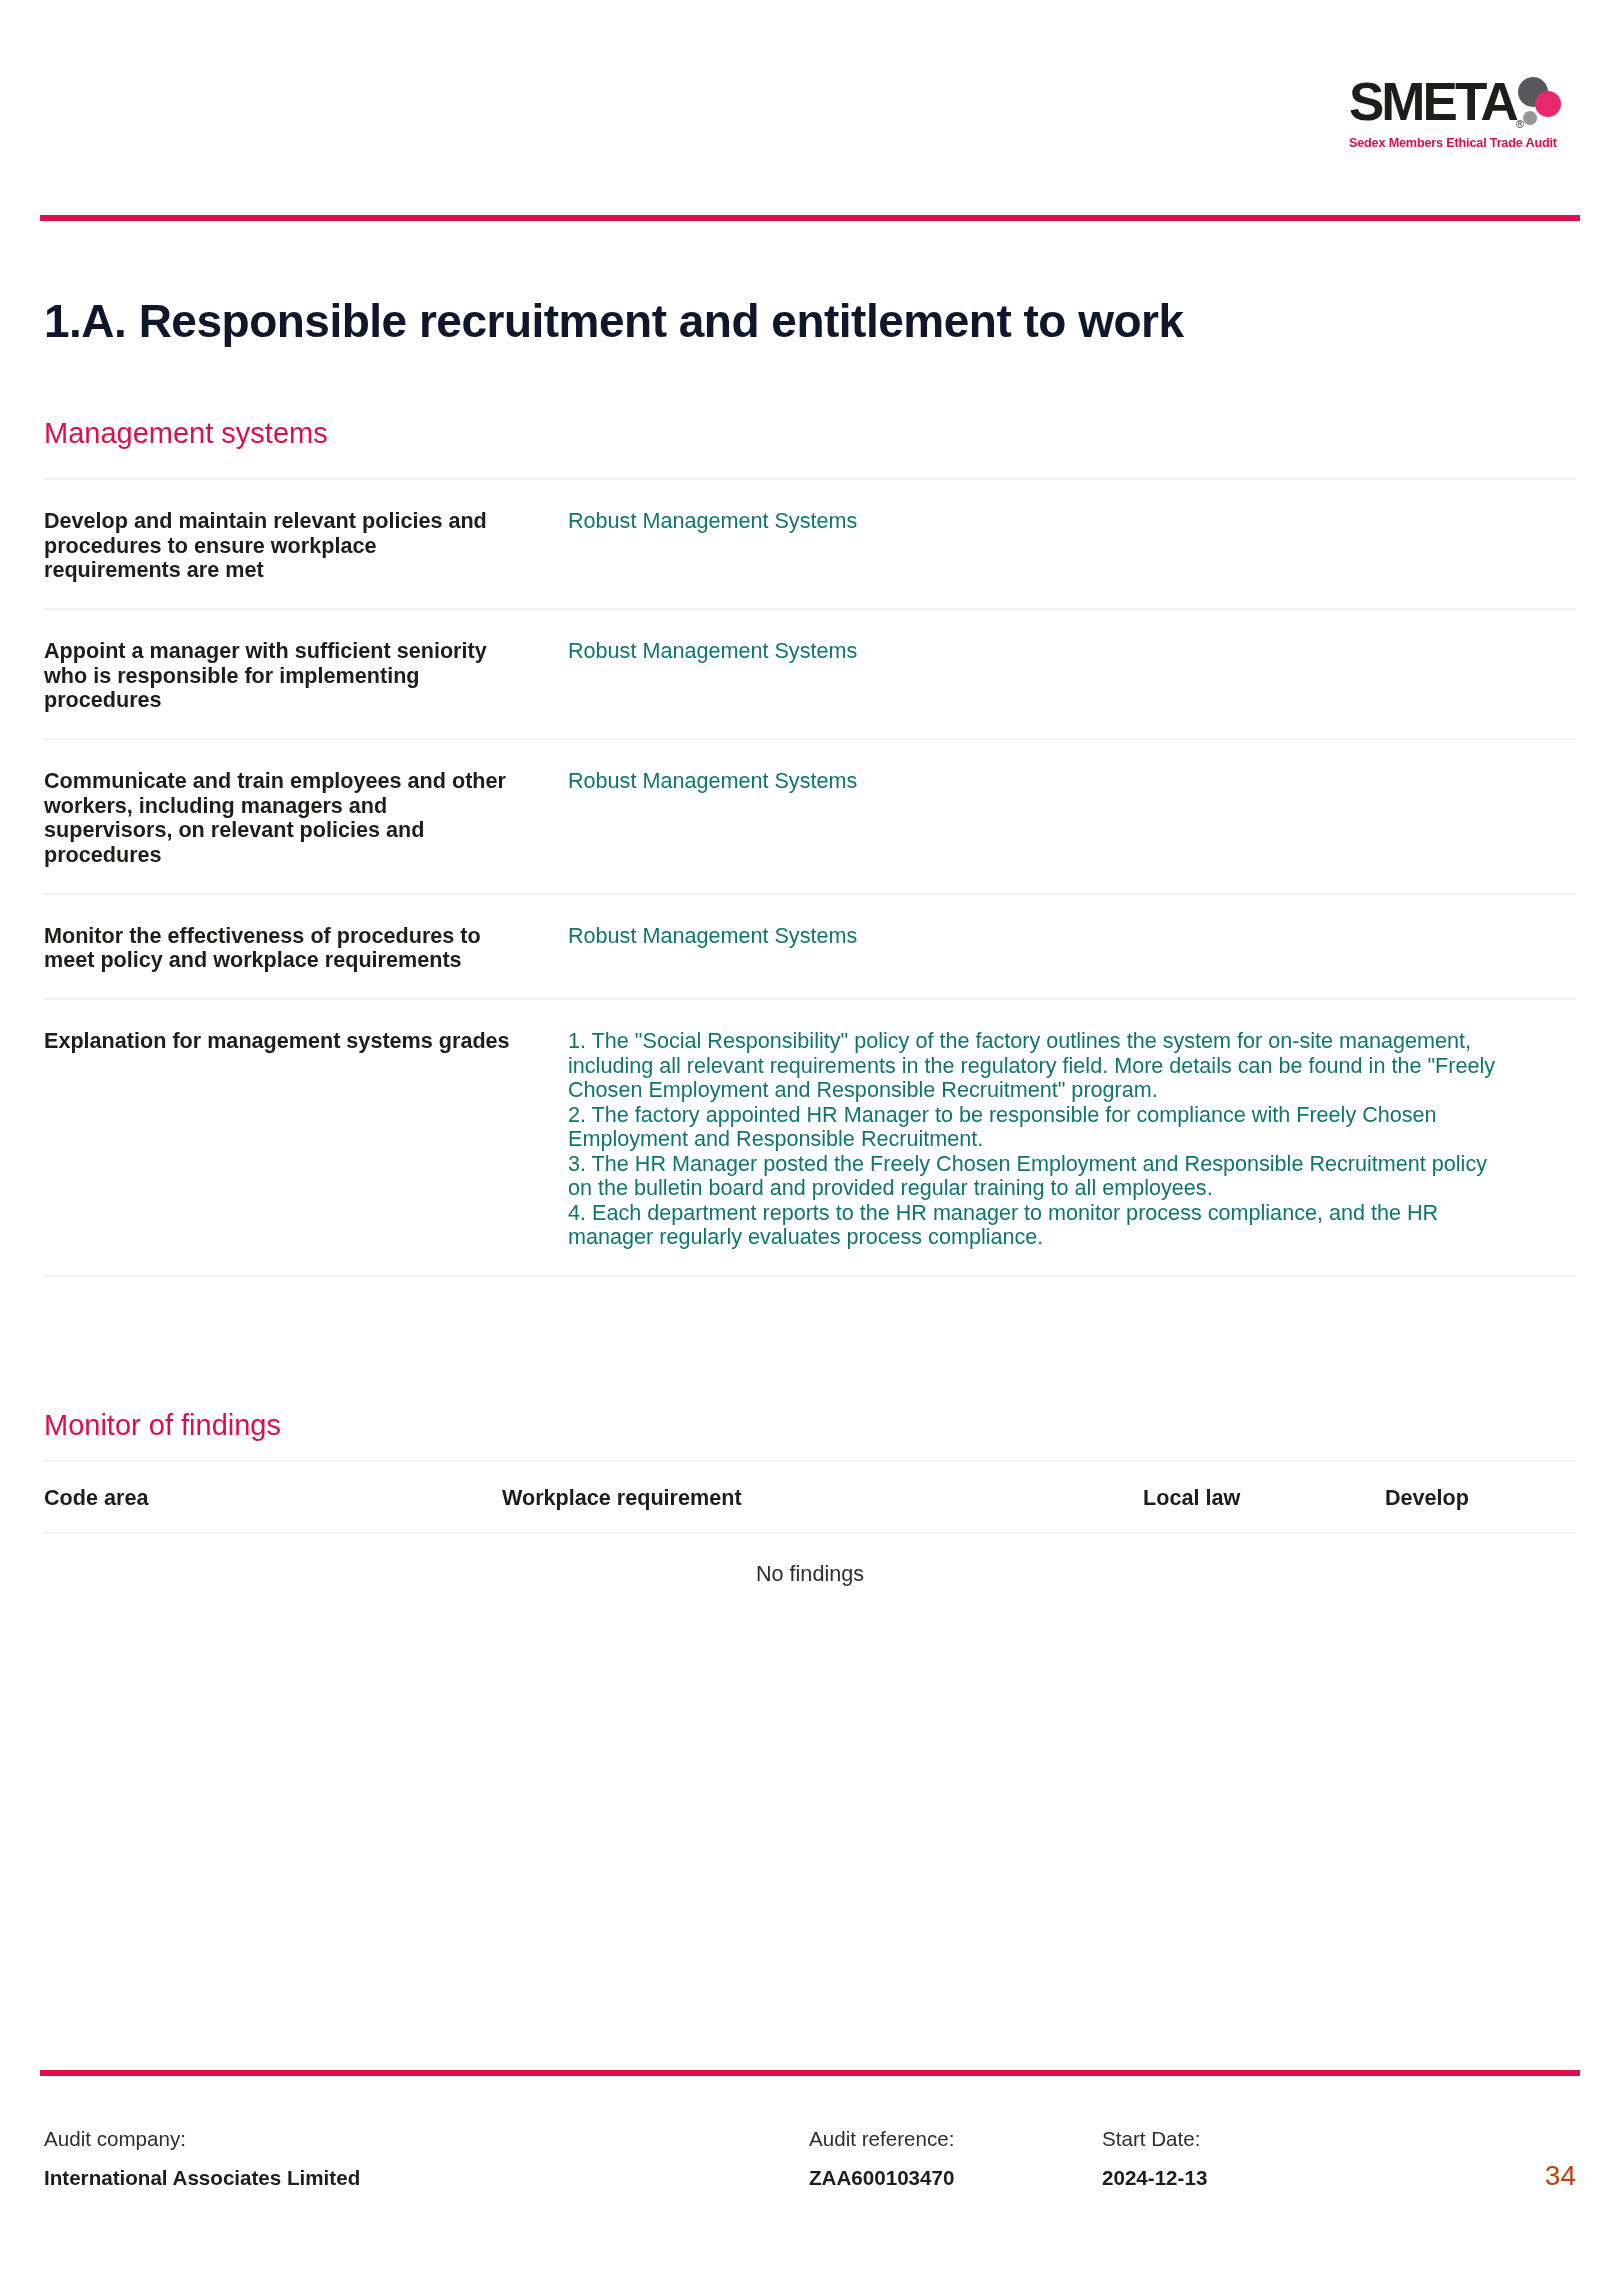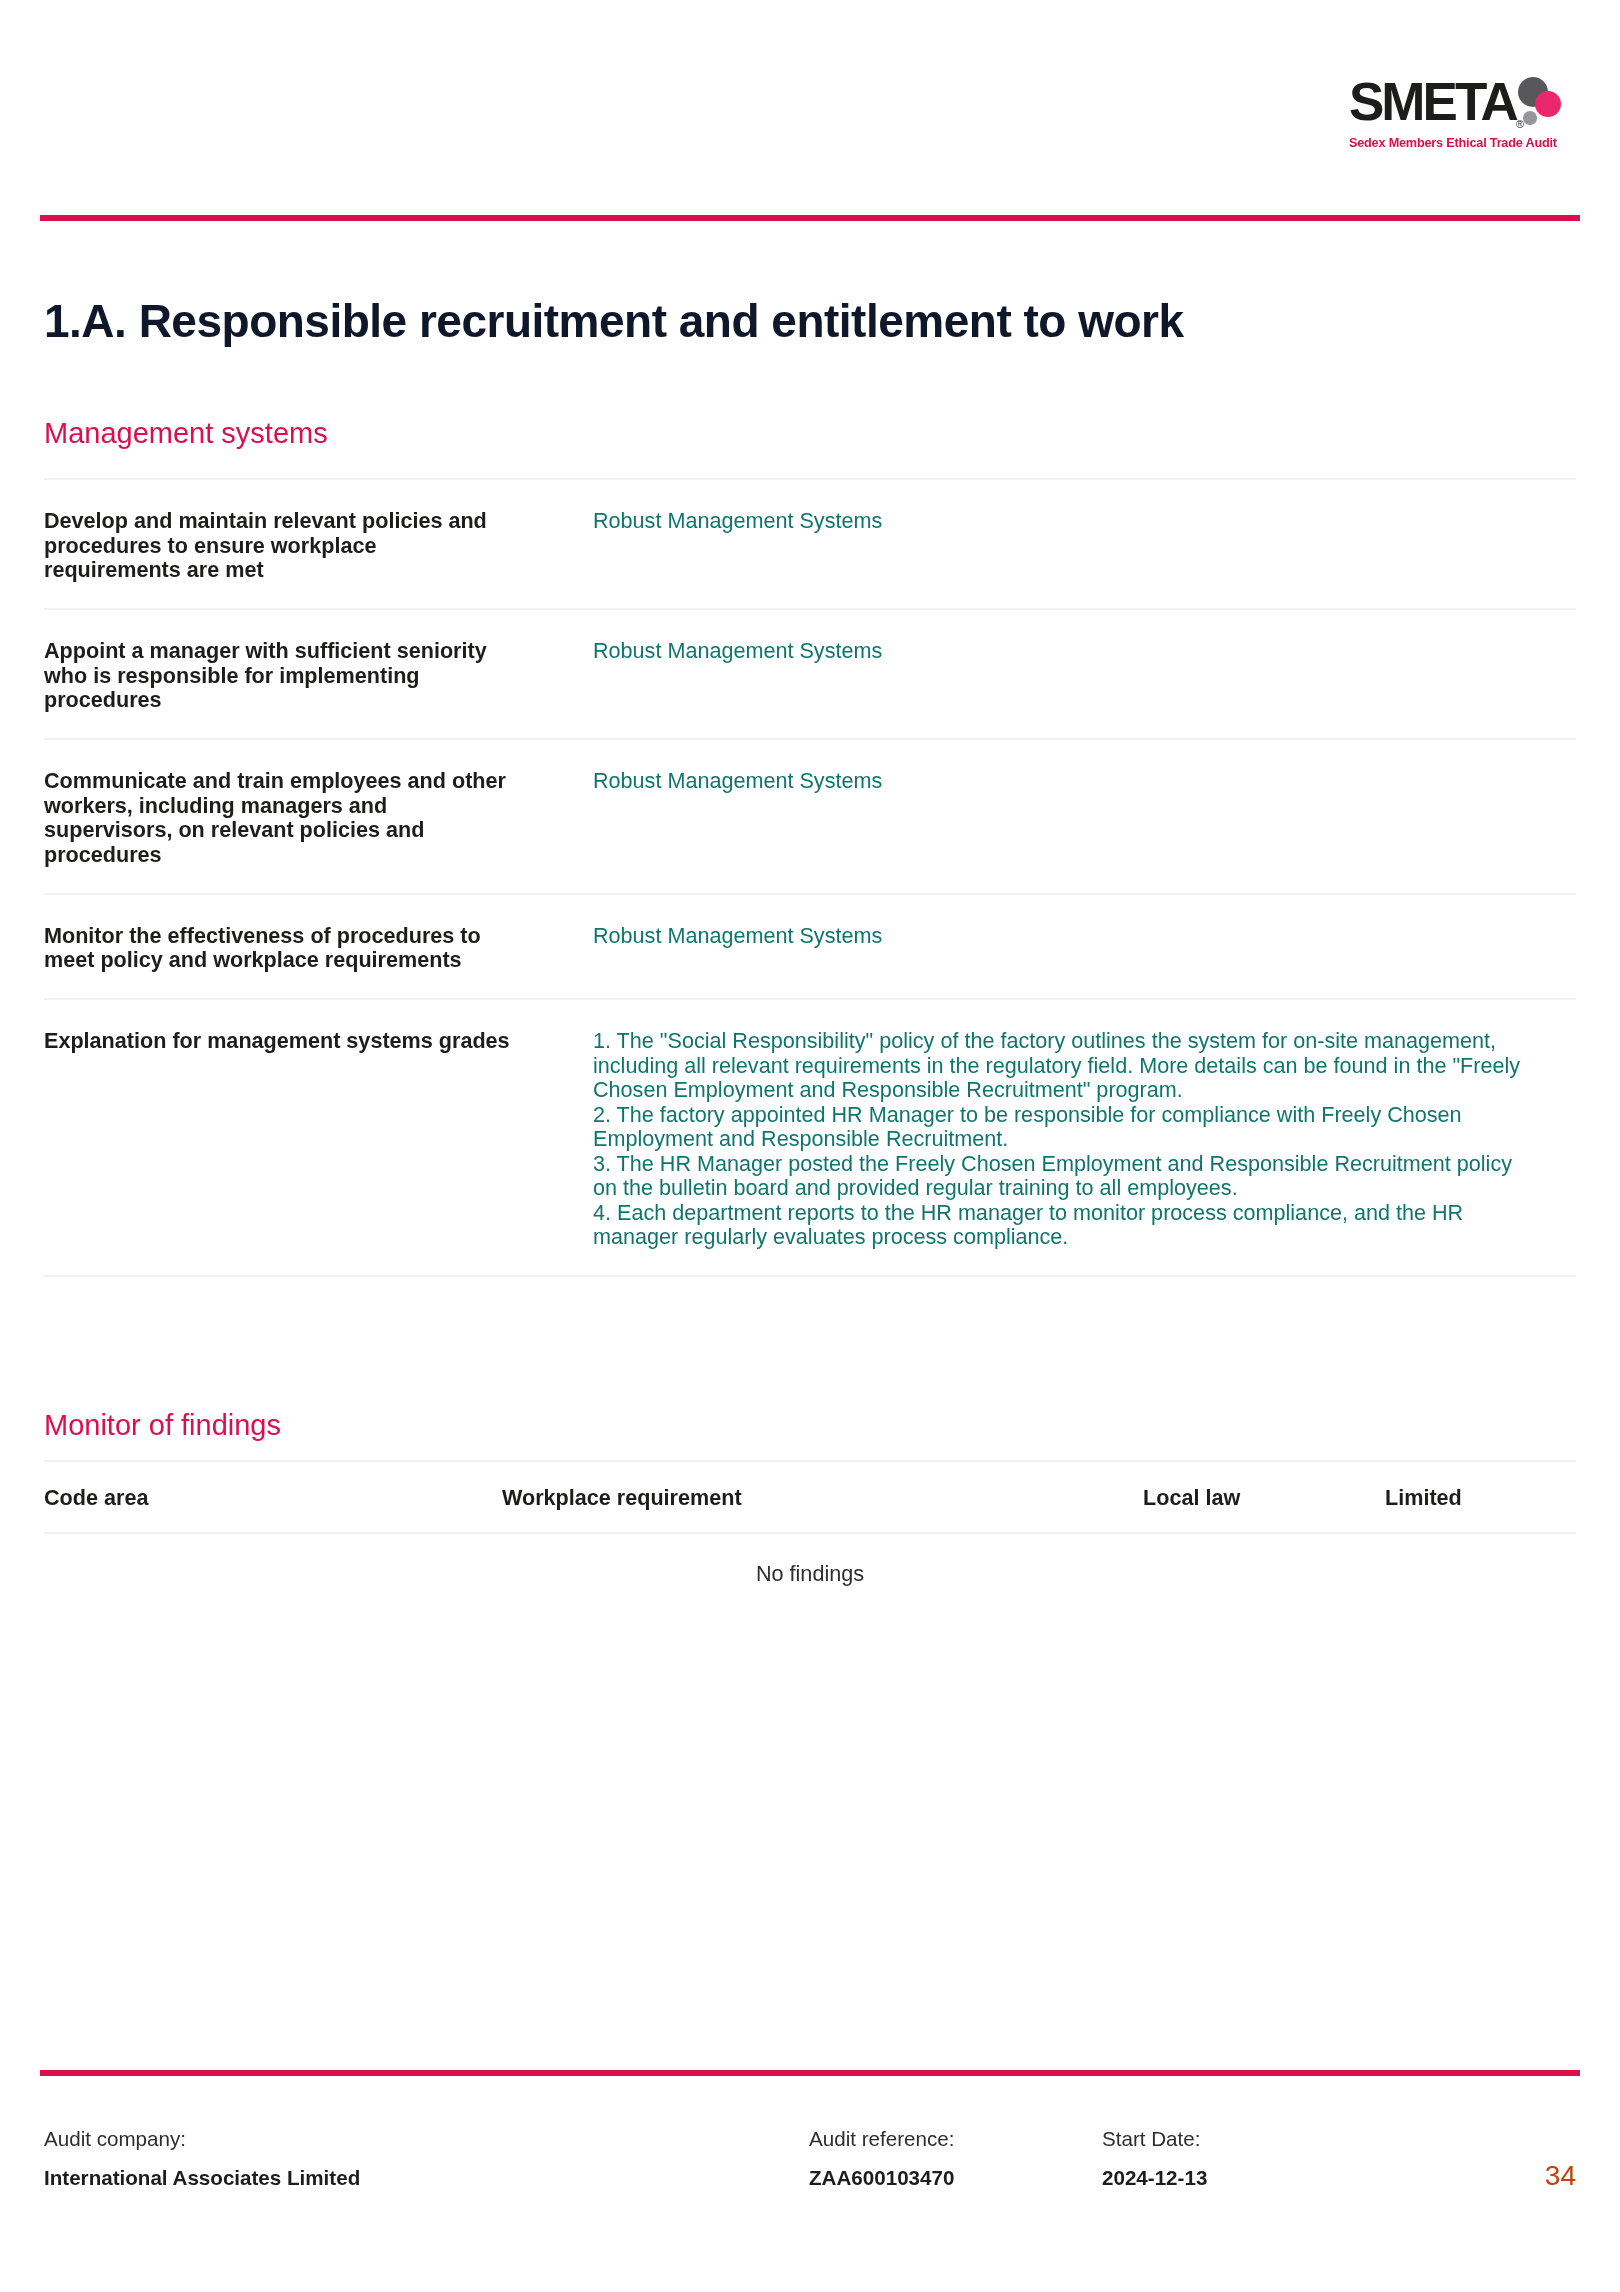--- a/index.html
+++ b/index.html
@@ -46,21 +46,21 @@
     position: absolute; left: 44px; margin: 0;
     font-size: 29px; line-height: 35px; font-weight: 400; color: #d9104b;
   }
   .ms-heading { top: 416px; }
   .sf-heading { top: 1408px; }
 
   
   .ms-table { position: absolute; top: 478px; left: 44px; width: 1532px; border-bottom: 2.9px solid #f1f1f1; }
   .ms-row {
     display: grid; grid-template-columns: 524px 931px;
-    border-top: 2.9px solid #f1f1f1; padding: 29px 0 25.5px; gap: 25px;
+    border-top: 2.9px solid #f1f1f1; padding: 29px 0 25.5px;
   }
   .ms-label {
     font-size: 21.6px; line-height: 24.5px; font-weight: 700;
     color: #1d1d1b; padding-right: 51px;
   }
   .ms-value { font-size: 21.6px; line-height: 24.5px; color: #0f766e; }
   .multiline { white-space: pre-line; }
 
   
   .sf-table { position: absolute; top: 1460px; left: 44px; width: 1532px; }
@@ -132,21 +132,21 @@
     </div>
   </div>
 
   <h2 class="section-heading sf-heading">Monitor of findings</h2>
 
   <div class="sf-table">
     <div class="sf-header">
       <div class="sf-col">Code area</div>
       <div class="sf-col">Workplace requirement</div>
       <div class="sf-col">Local law</div>
-      <div class="sf-col">Limited</div>
+      <div class="sf-col">Develop</div>
     </div>
     <div class="sf-empty">No findings</div>
   </div>
 
   <div class="rule rule-footer"></div>
 
   <div class="f-block f-company">
     <div class="f-label">Audit company:</div>
     <div class="f-value">International Associates Limited</div>
   </div>

